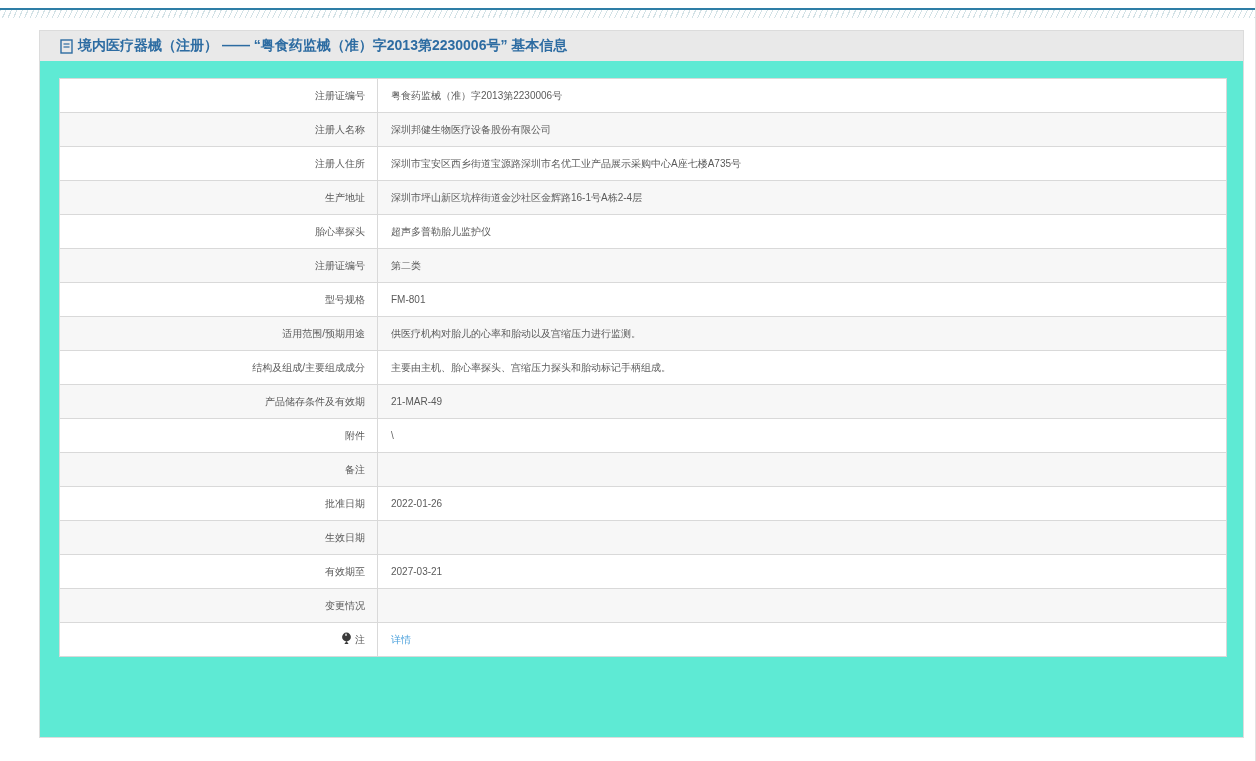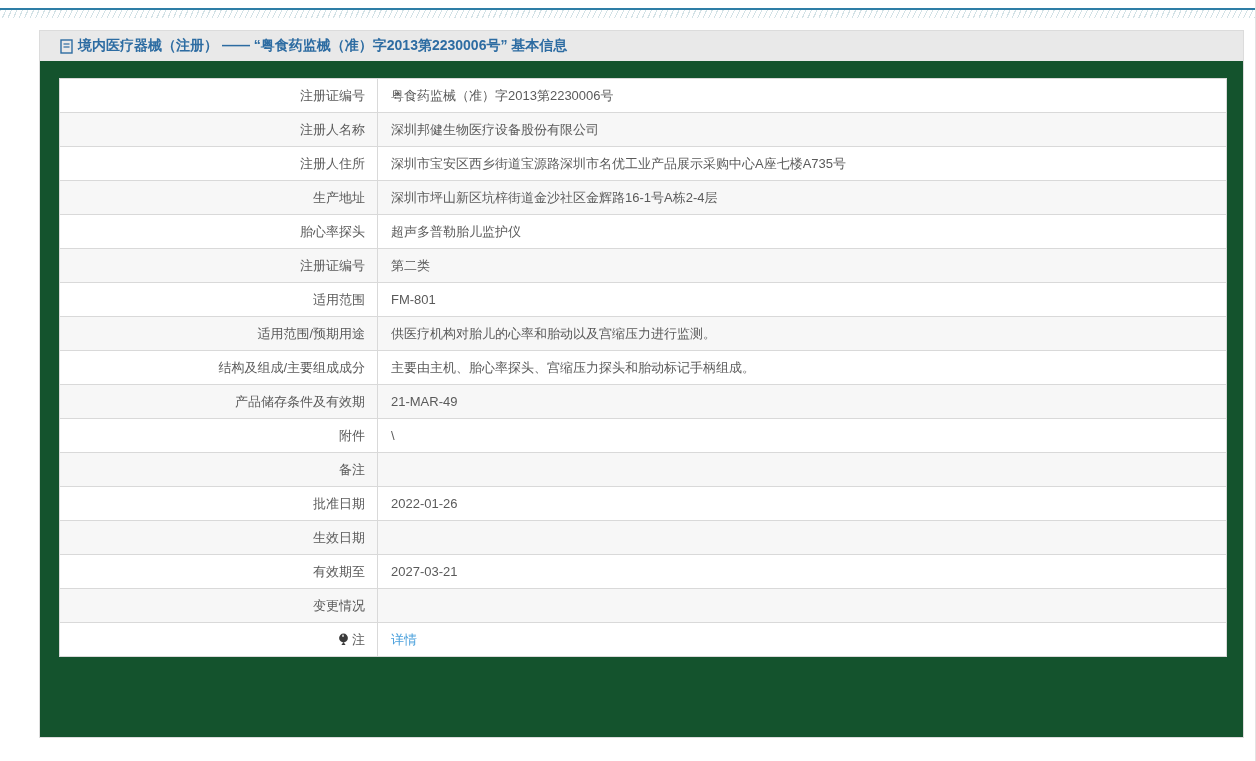--- a/index.html
+++ b/index.html
@@ -19,40 +19,40 @@
   }
   
   .page-right-edge {
     position: absolute; top: 0; right: 0; width: 1px; height: 761px;
     background: #e3e3e3;
   }
   
   .panel {
     margin: 12px 12px 0 39px;
     border: 1px solid #dcdcdc;
-    background: #14532d;
+    background: #5eead4;
     min-height: 708px;
   }
   .panel-titlebar {
     height: 30px;
     background: #e9e9e9;
     display: flex;
     align-items: center;
     padding-left: 20px;
     color: #2d6ca2;
     font-size: 14px;
     font-weight: bold;
   }
   .doc-icon { display: inline-block; margin-right: 5px; line-height: 0; }
   .info-table {
     border-collapse: collapse;
     margin: 17px 24px 14px 19px;
     width: calc(100% - 35px);
     table-layout: fixed;
-    font-size: 13px;
+    font-size: 10px;
     color: #5a5a5a;
   }
   .info-table td {
     border: 1px solid #d9d9d9;
     height: 34px;
     padding: 0;
     vertical-align: middle;
   }
   .info-table tr:nth-child(even) td { background: #f7f7f7; }
   .info-table tr:nth-child(odd) td { background: #ffffff; }
@@ -115,21 +115,21 @@
         </tr>
         <tr>
           <td class="label-cell"><span>胎心率探头</span></td>
           <td class="value-cell"><span>超声多普勒胎儿监护仪</span></td>
         </tr>
         <tr>
           <td class="label-cell"><span>注册证编号</span></td>
           <td class="value-cell"><span>第二类</span></td>
         </tr>
         <tr>
-          <td class="label-cell"><span>适用范围</span></td>
+          <td class="label-cell"><span>型号规格</span></td>
           <td class="value-cell"><span>FM-801</span></td>
         </tr>
         <tr>
           <td class="label-cell"><span>适用范围/预期用途</span></td>
           <td class="value-cell"><span>供医疗机构对胎儿的心率和胎动以及宫缩压力进行监测。</span></td>
         </tr>
         <tr>
           <td class="label-cell"><span>结构及组成/主要组成成分</span></td>
           <td class="value-cell"><span>主要由主机、胎心率探头、宫缩压力探头和胎动标记手柄组成。</span></td>
         </tr>

